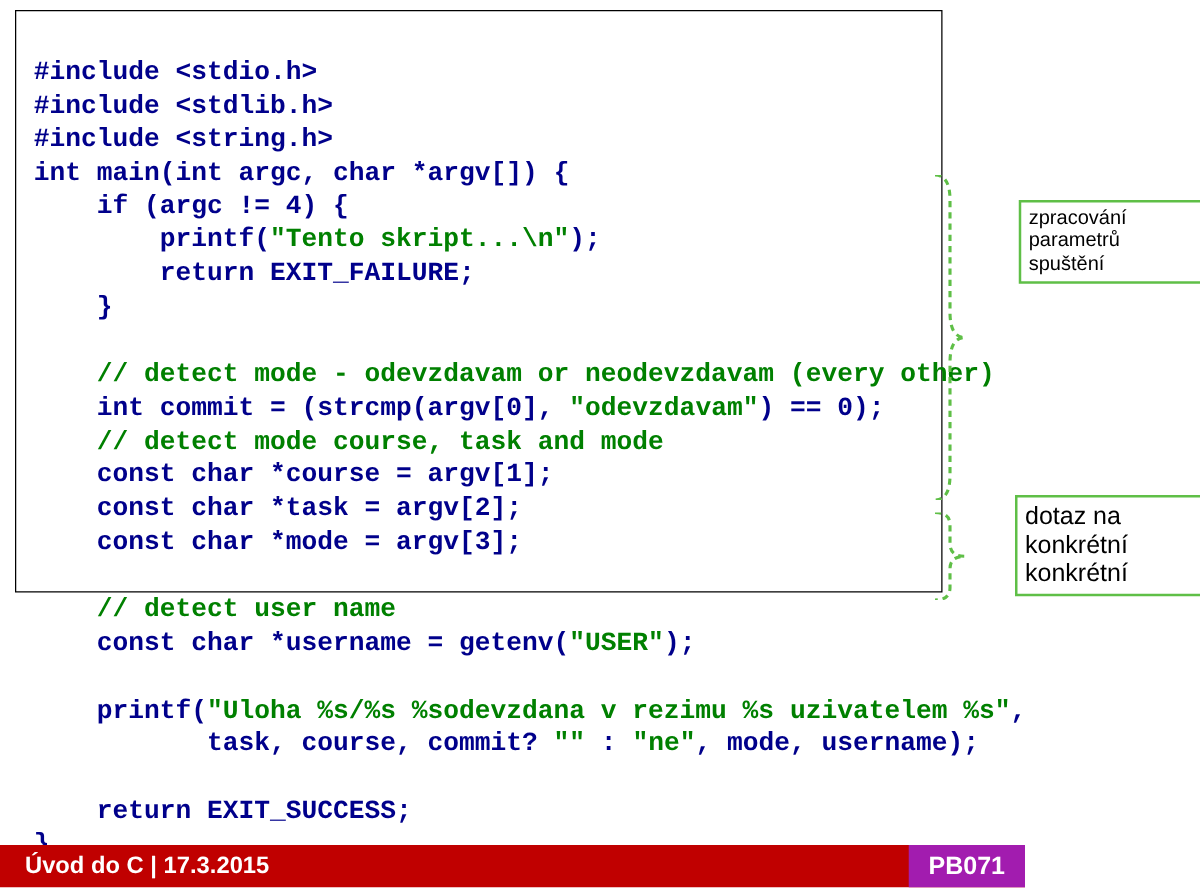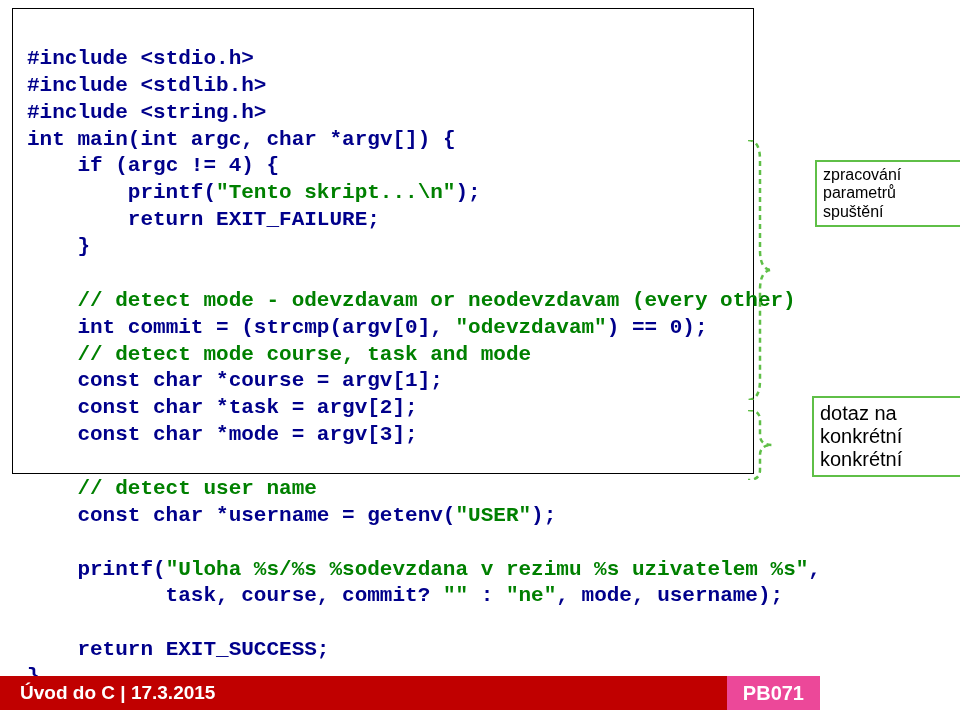--- a/index.html
+++ b/index.html
@@ -74,21 +74,21 @@
     background: #c00000;
     display: flex;
     align-items: center;
     justify-content: space-between;
     padding: 0 20px;
     font-family: Arial, sans-serif;
     color: #fff;
   }
   .footer-left { font-size: 19px; font-weight: bold; }
   .footer-right {
-    background: #ec4899;
+    background: #a21caf;
     padding: 6px 16px;
     font-size: 20px;
     font-weight: bold;
     margin-right: -20px;
     height: 34px;
     display: flex;
     align-items: center;
   }
 </style>
 </head>

